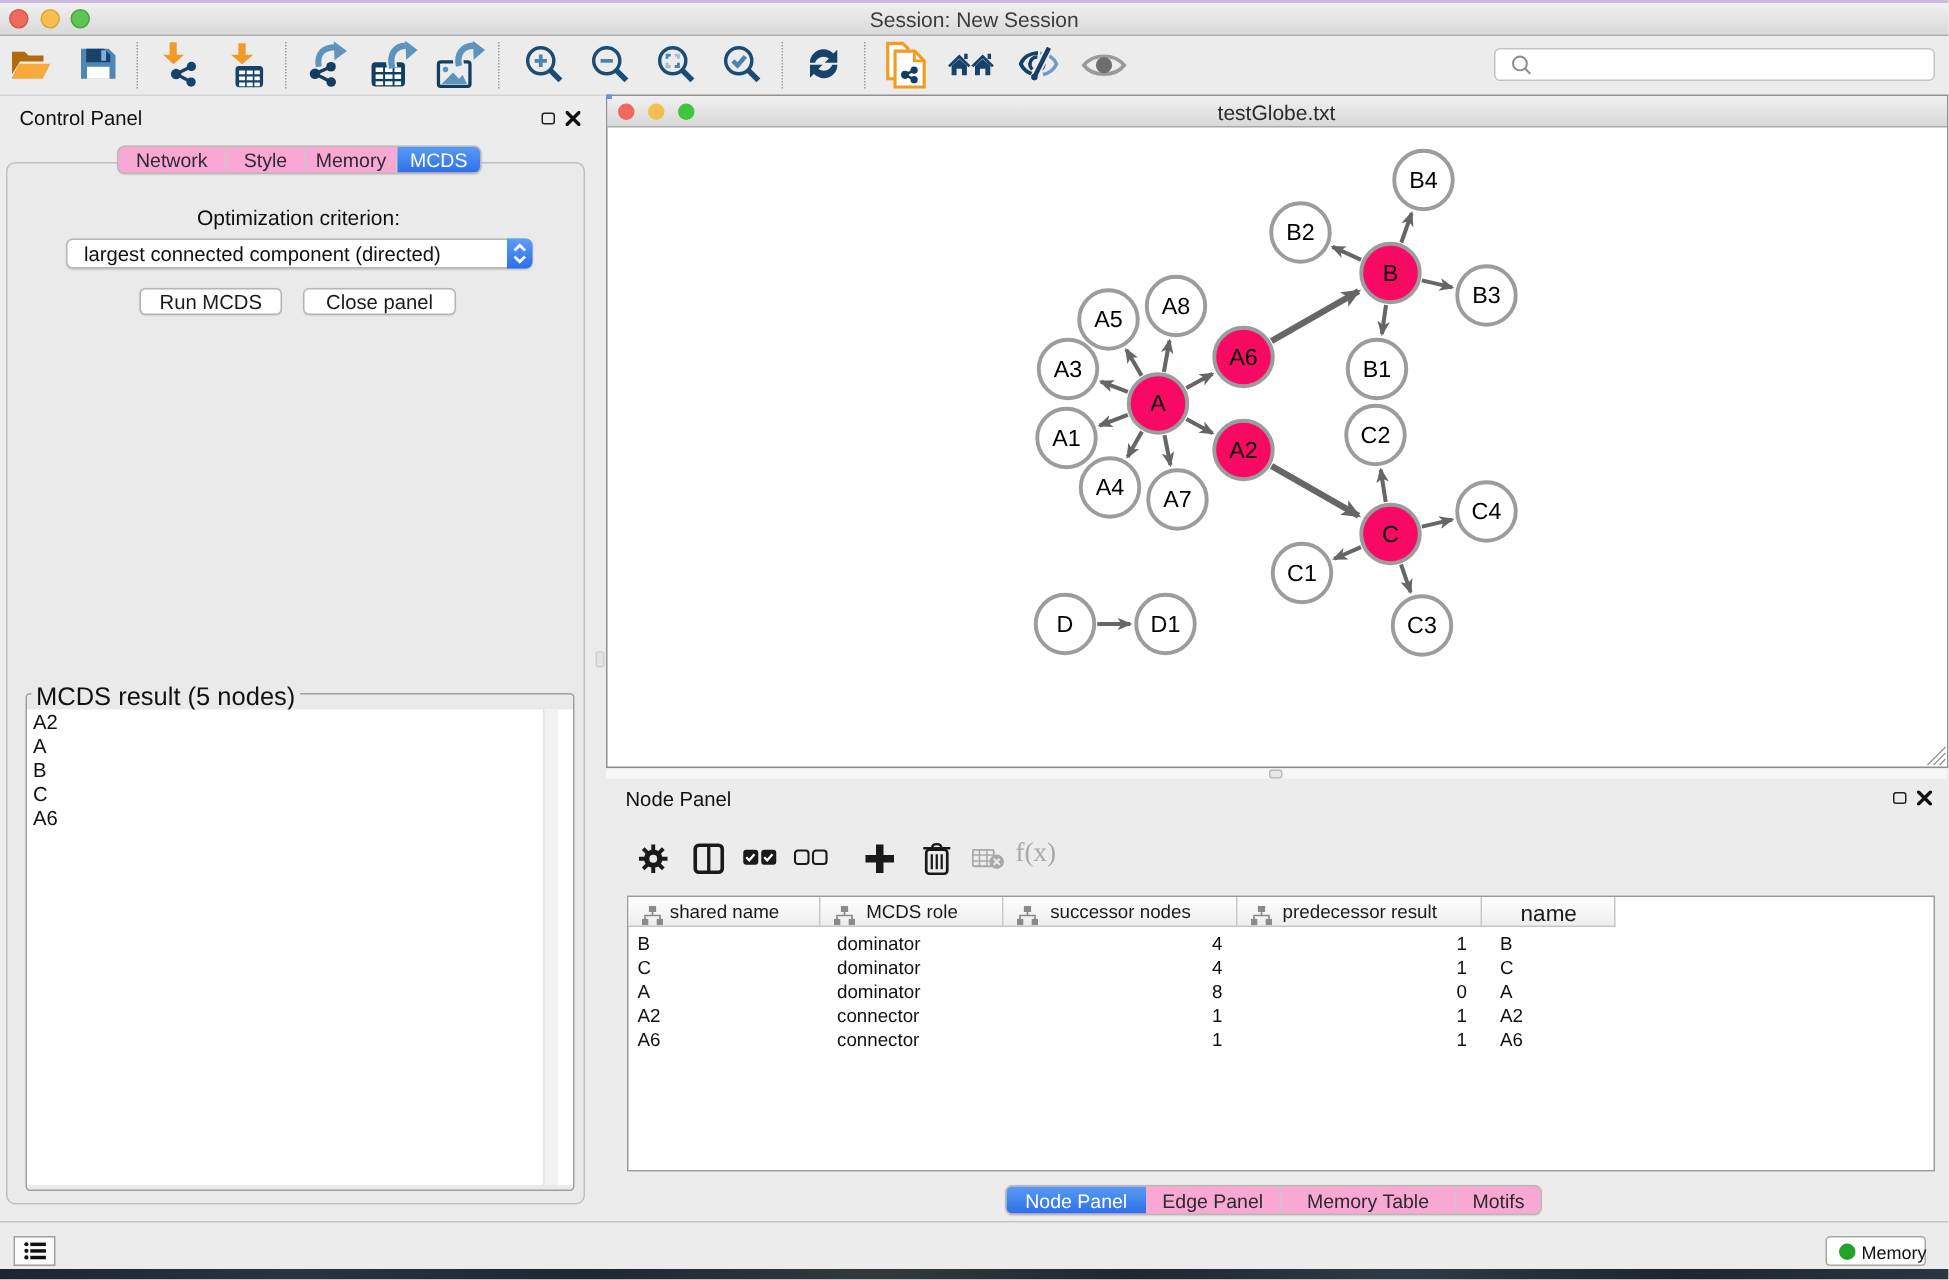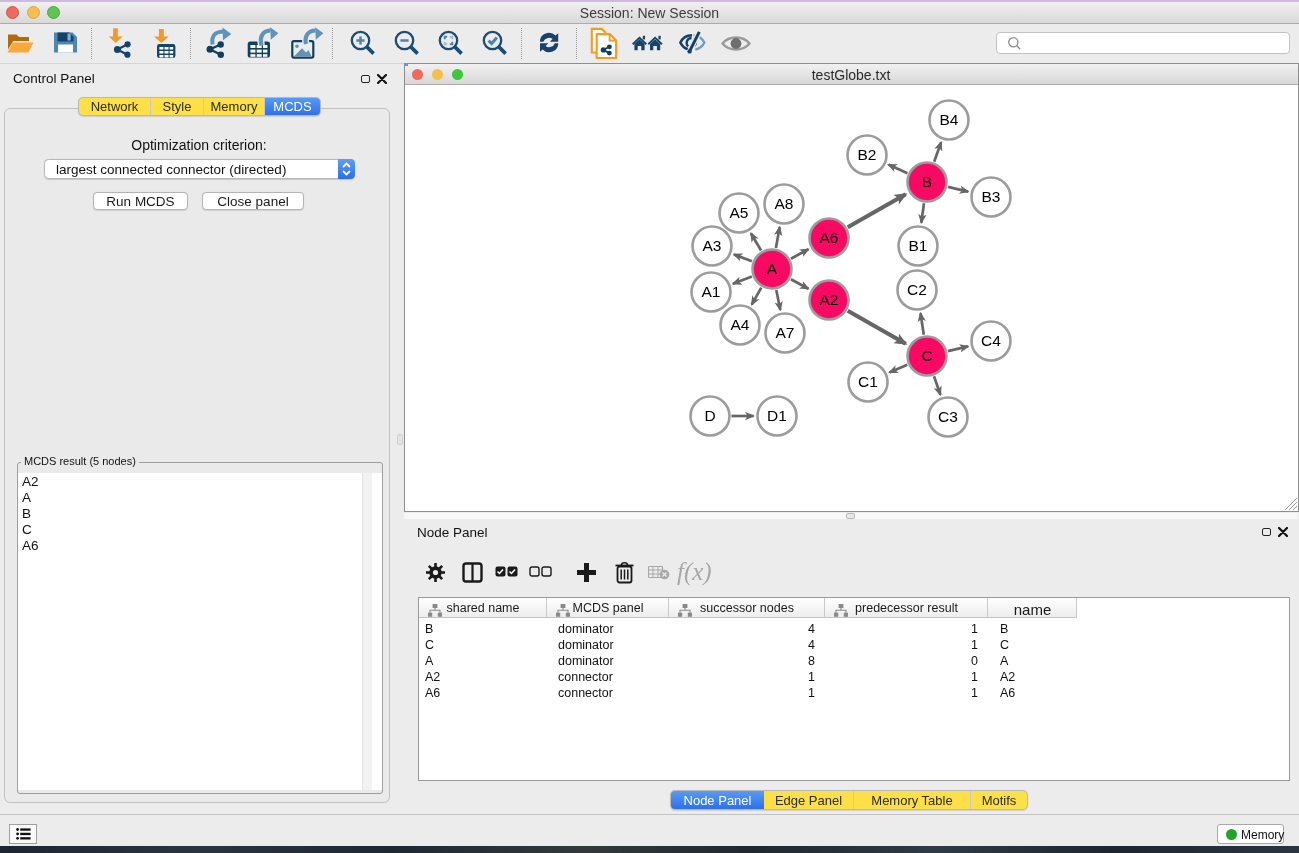--- a/index.html
+++ b/index.html
@@ -1,20 +1,20 @@
 <!DOCTYPE html>
 <html><head><meta charset="utf-8">
 <style>
 *{margin:0;padding:0;box-sizing:border-box}
 html,body{width:1299px;height:853px;overflow:hidden}
 body{font-family:"Liberation Sans",sans-serif;background:#ececec;position:relative;font-size:13px;color:#1a1a1a}
 .abs{position:absolute}
 .tl{position:absolute;border-radius:50%}
 svg{display:block}
-.seg{position:absolute;display:flex;height:19px;background:#fde047;border:1px solid #b9b9b9;border-radius:5px;overflow:hidden;box-shadow:0 0.5px 1px rgba(0,0,0,.12)}
+.seg{position:absolute;display:flex;height:19px;background:#f9a8d4;border:1px solid #b9b9b9;border-radius:5px;overflow:hidden;box-shadow:0 0.5px 1px rgba(0,0,0,.12)}
 .seg>div{display:flex;align-items:center;justify-content:center;font-size:13px;color:#2b2b2b;border-right:1px solid #c8c8c8}
 .seg>div:last-child{border-right:none}
 .seg>div.sel{background:linear-gradient(#579bf5,#2e70e8);color:#fff;border-right:none}
 .btn{position:absolute;background:#fff;border:1px solid #b4b4b4;border-radius:4px;display:flex;align-items:center;justify-content:center;font-size:13.5px;color:#1a1a1a;box-shadow:0 0.5px 1px rgba(0,0,0,.1)}
 </style></head>
 <body>
 
 <div class="abs" style="left:0;top:0;width:1299px;height:2px;background:#cdb9e2"></div>
 <div class="abs" style="left:0;top:2px;width:1299px;height:22px;background:linear-gradient(#f0f0f0,#d9d9d9);border-bottom:1px solid #ababab"></div>
 <div class="tl" style="left:6px;top:6px;width:13px;height:13px;background:#ee6a5f;border:0.5px solid #d55548"></div>
@@ -202,32 +202,32 @@
 <div class="seg" style="left:78px;top:97px;width:243px">
 <div style="width:72px">Network</div>
     <div style="width:53px">Style</div>
     <div style="width:61px">Memory</div>
     <div class="sel" style="flex:1">MCDS</div>
 </div>
 
 <div class="abs" style="left:0;top:137px;width:398px;text-align:center;font-size:14px;color:#111">Optimization criterion:</div>
 
 <div class="abs" style="left:44px;top:159px;width:311px;height:20px;background:#fff;border:1px solid #b7b7b7;border-radius:4.5px;box-shadow:0 0.5px 1px rgba(0,0,0,.15)"></div>
-<div class="abs" style="left:56px;top:162px;font-size:13.5px;color:#111">largest connected connector (directed)</div>
+<div class="abs" style="left:56px;top:162px;font-size:13.5px;color:#111">largest connected component (directed)</div>
 <div class="abs" style="left:338px;top:159px;width:17px;height:20px;background:linear-gradient(#5d9ef6,#2d6ee8);border-radius:0 4.5px 4.5px 0"></div>
 <svg class="abs" style="left:341px;top:162px" width="11" height="14" viewBox="0 0 11 14">
     <path d="M2,5 L5.5,1.5 L9,5" fill="none" stroke="#fff" stroke-width="1.8"></path>
     <path d="M2,9 L5.5,12.5 L9,9" fill="none" stroke="#fff" stroke-width="1.8"></path>
   </svg>
 
 <div class="btn" style="left:93px;top:192px;width:95px;height:18px">Run MCDS</div>
 <div class="btn" style="left:202px;top:192px;width:102px;height:18px">Close panel</div>
 
 <div class="abs" style="left:17px;top:462px;width:366px;height:332px;border:1px solid #9f9f9f;border-radius:3px"></div>
-<div class="abs" style="left:21px;top:455px;background:#eaeaea;padding:0 3px;font-size:11px;color:#111">MCDS result (5 nodes)</div>
+<div class="abs" style="left:21px;top:455px;background:#eaeaea;padding:0 3px;font-size:17px;color:#111">MCDS result (5 nodes)</div>
 <div class="abs" style="left:18px;top:473px;width:364px;height:317px;background:#fff"></div>
 <div class="abs" style="left:362px;top:473px;width:10px;height:317px;background:#f2f2f2;border-left:1px solid #e2e2e2"></div>
 <div class="abs" style="left:22px;top:474px;font-size:13.5px;color:#111;line-height:16px">A2<br>A<br>B<br>C<br>A6</div>
 
 <div class="abs" style="left:404px;top:63px;width:895px;height:449px;background:#fff;border:1px solid #8e8e8e"></div>
 <div class="abs" style="left:405px;top:64px;width:893px;height:21px;background:linear-gradient(#f1f1f1,#d8d8d8);border-bottom:1px solid #aaaaaa"></div>
 <div class="abs" style="left:404px;top:63px;width:4px;height:3px;background:#6a93d8"></div>
 <div class="tl" style="left:412px;top:69px;width:11px;height:11px;background:#ee6a5f"></div>
 <div class="tl" style="left:432px;top:69px;width:11px;height:11px;background:#f5bf4f"></div>
 <div class="tl" style="left:452px;top:69px;width:11px;height:11px;background:#3fc53e"></div>
@@ -372,39 +372,39 @@
 <g stroke="#a8a8a8" stroke-width="1">
       <line x1="0.5" y1="4" x2="14.5" y2="4"></line>
       <line x1="0.5" y1="8" x2="14.5" y2="8"></line>
       <line x1="5" y1="0.5" x2="5" y2="11.5"></line>
       <line x1="10" y1="0.5" x2="10" y2="11.5"></line>
     </g>
 <circle cx="16.5" cy="8.5" r="4.8" fill="#a8a8a8"></circle>
     <path d="M14.5,6.5 L18.5,10.5 M18.5,6.5 L14.5,10.5" stroke="#ececec" stroke-width="1.3"></path>
 </svg>
 
-<div class="abs" style="left:677px;top:558px;font-family:'Liberation Serif',serif;font-style:italic;font-size:25px;color:#a8a8a8">f(x)</div>
+<div class="abs" style="left:677px;top:558px;font-family:'Liberation Serif',serif;font-size:18px;color:#a8a8a8">f(x)</div>
 
 <div class="abs" style="left:418px;top:597px;width:872px;height:184px;background:#fff;border:1px solid #9a9a9a"></div>
 
 <div class="abs" style="left:419px;top:598px;width:658px;height:20px;background:linear-gradient(#ffffff,#ededed);border-bottom:1px solid #c4c4c4"></div>
 <div class="abs" style="left:419px;top:598px;width:128px;height:20px;border-right:1px solid #c9c9c9"></div>
 <div class="abs" style="left:419px;top:601px;width:128px;text-align:center;font-size:12.5px;color:#1a1a1a">shared name</div>
 <svg class="abs" style="left:428px;top:604px" width="14" height="13" viewBox="0 0 14 13">
     <g fill="#8a8a8a">
       <rect x="4.6" y="0" width="4.8" height="4"></rect>
       <rect x="0" y="8.6" width="4.2" height="4.2"></rect>
       <rect x="9.8" y="8.6" width="4.2" height="4.2"></rect>
     </g>
     <g stroke="#8a8a8a" stroke-width="1.1" fill="none">
       <path d="M7,4 L7,6.3 M2,8.6 L2,6.3 L12,6.3 L12,8.6"></path>
     </g>
   </svg>
 <div class="abs" style="left:547px;top:598px;width:122px;height:20px;border-right:1px solid #c9c9c9"></div>
-<div class="abs" style="left:547px;top:601px;width:122px;text-align:center;font-size:12.5px;color:#1a1a1a">MCDS panel</div>
+<div class="abs" style="left:547px;top:601px;width:122px;text-align:center;font-size:12.5px;color:#1a1a1a">MCDS role</div>
 <svg class="abs" style="left:556px;top:604px" width="14" height="13" viewBox="0 0 14 13">
     <g fill="#8a8a8a">
       <rect x="4.6" y="0" width="4.8" height="4"></rect>
       <rect x="0" y="8.6" width="4.2" height="4.2"></rect>
       <rect x="9.8" y="8.6" width="4.2" height="4.2"></rect>
     </g>
     <g stroke="#8a8a8a" stroke-width="1.1" fill="none">
       <path d="M7,4 L7,6.3 M2,8.6 L2,6.3 L12,6.3 L12,8.6"></path>
     </g>
   </svg>

